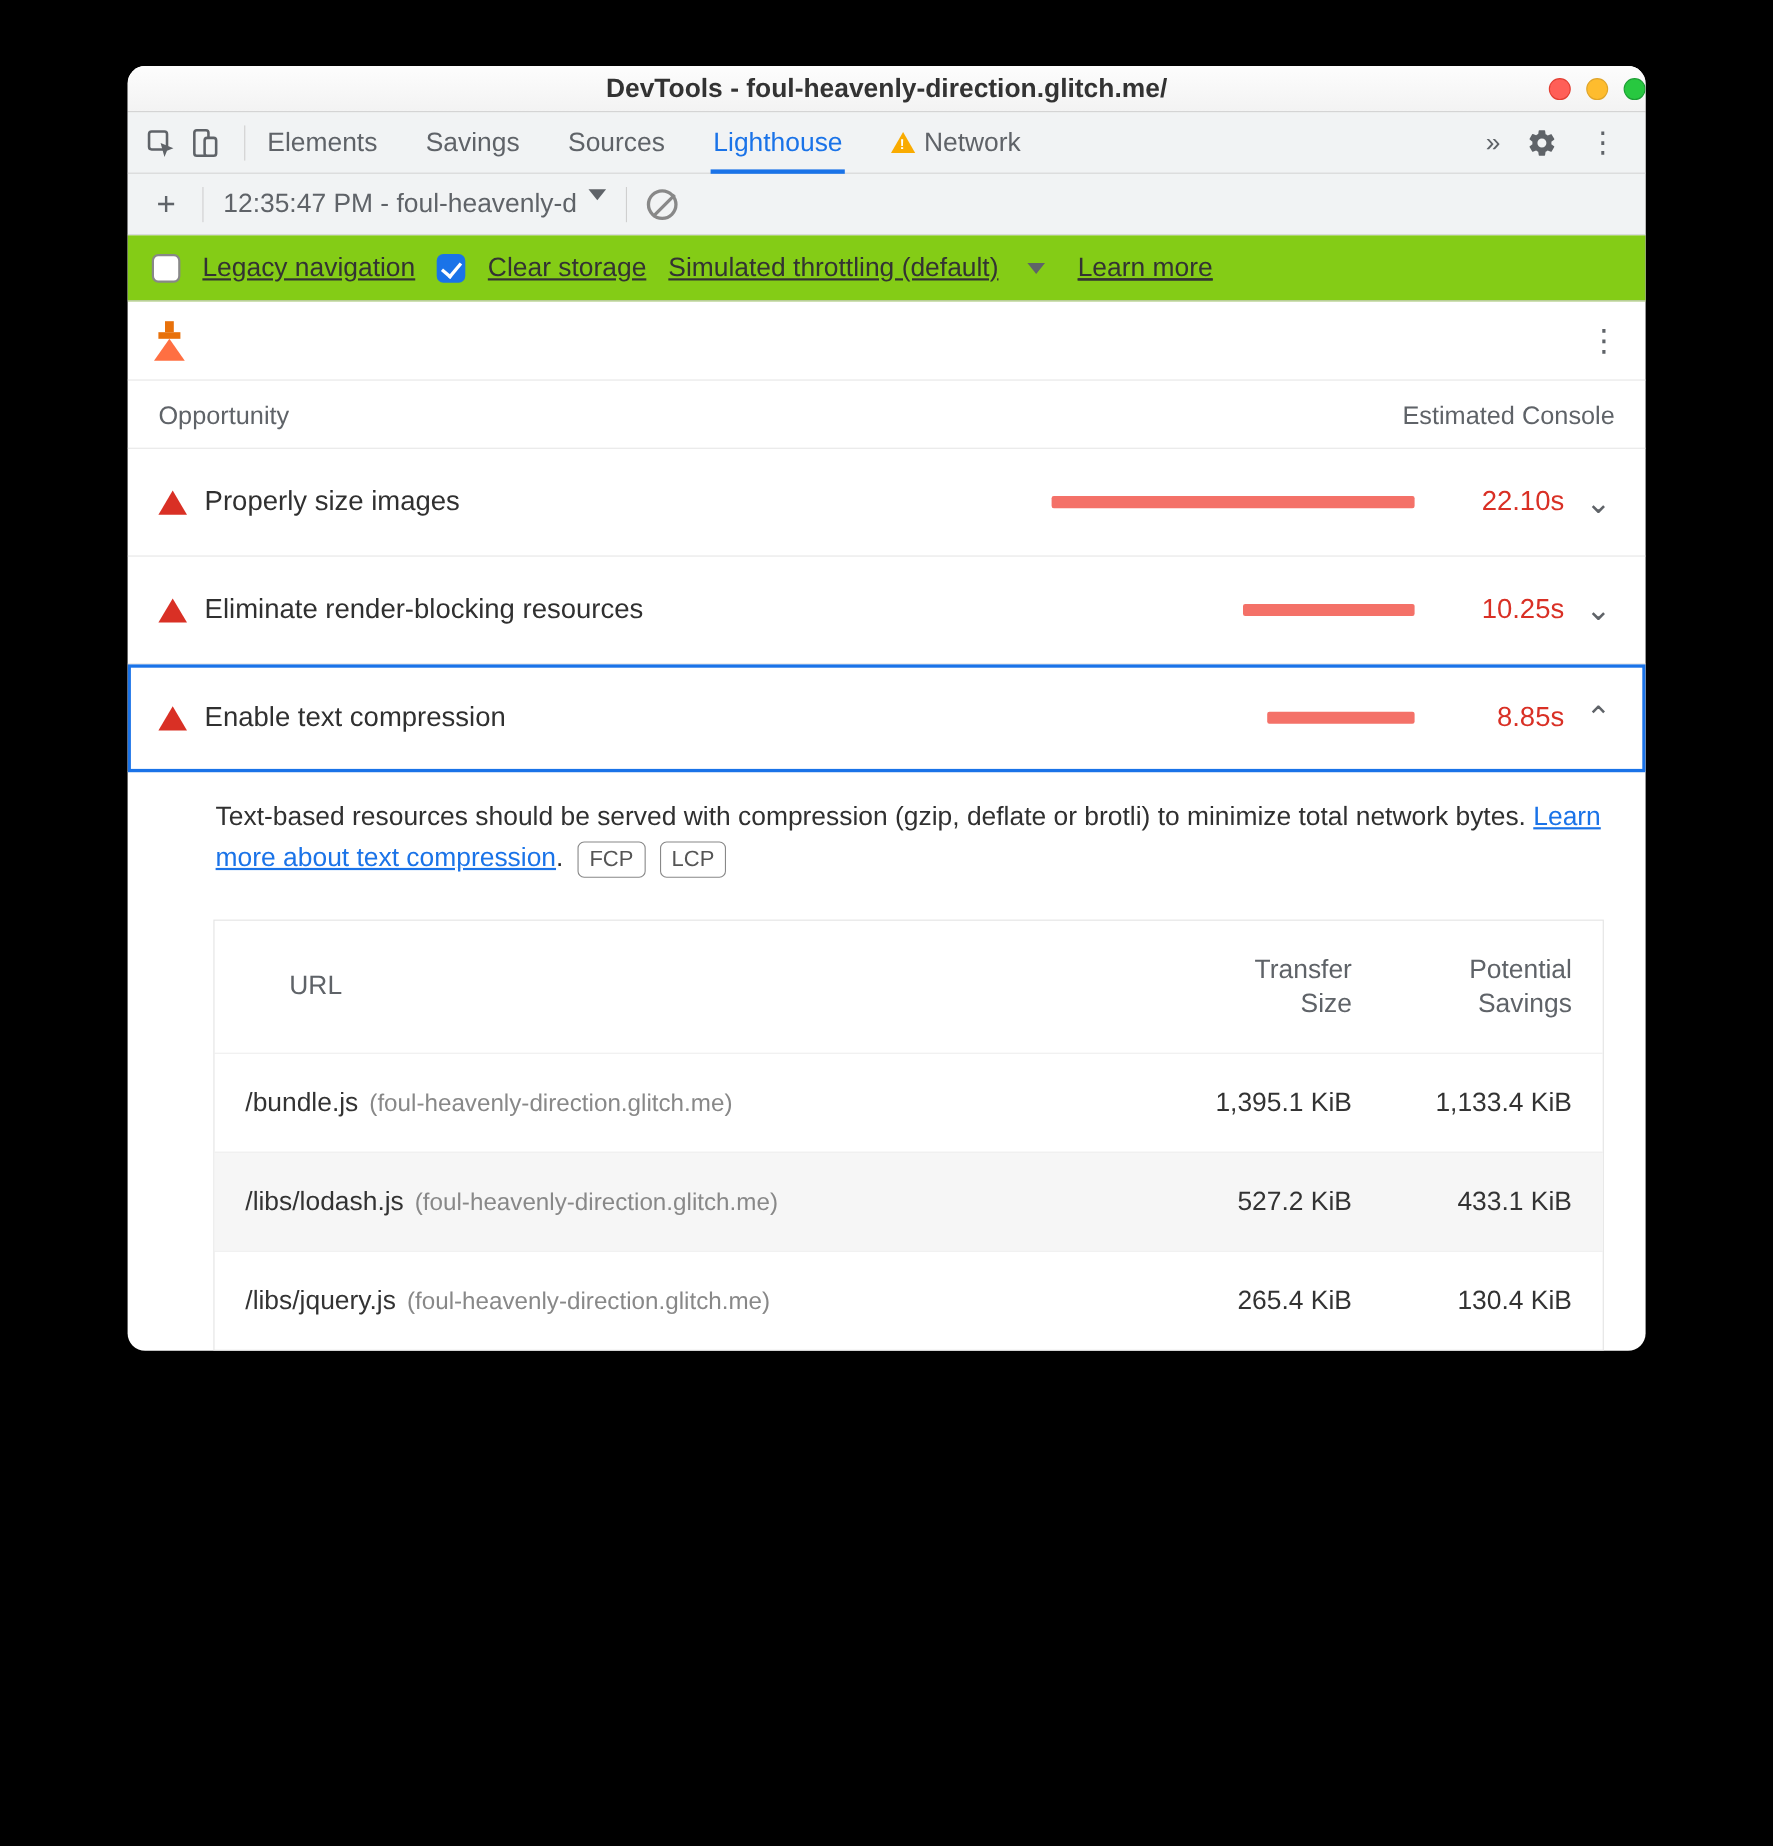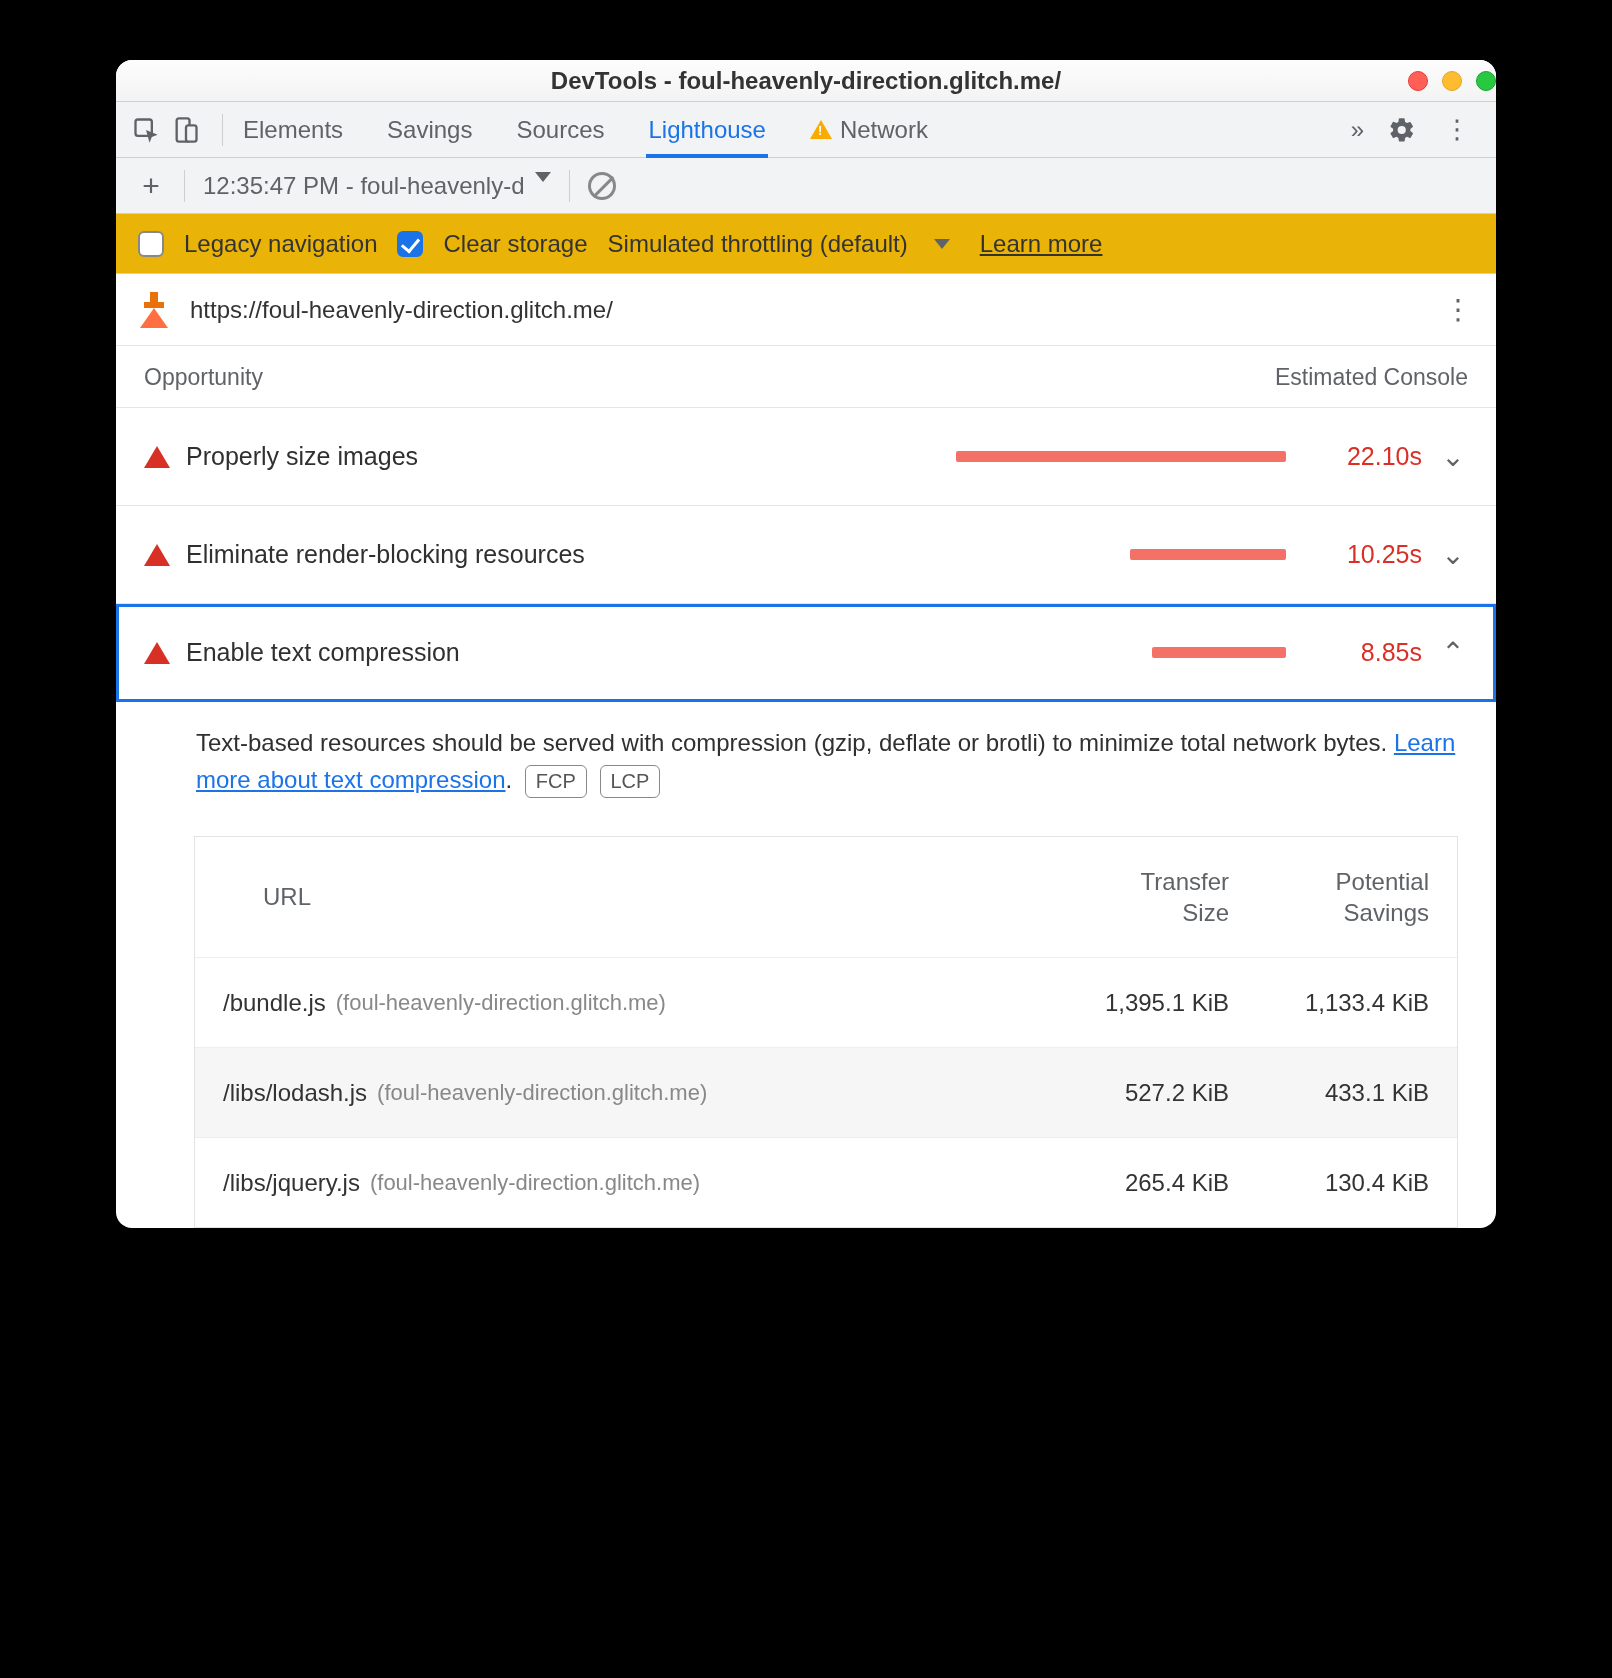--- a/index.html
+++ b/index.html
@@ -32,21 +32,21 @@
   
   .toolbar-row { height:56px; background:#f1f3f4; border-bottom:1px solid #d0d0d0; display:flex; align-items:center; padding:0 20px; gap:18px; font-size:24px; color:#5f6368;}
   .plus { font-size:30px; color:#5f6368; width:30px; text-align:center;}
   .sep { width:1px; height:32px; background:#cfcfcf;}
   .report-select { display:flex; align-items:flex-start; gap:10px;}
   .caret-down { width:0;height:0;border-left:8px solid transparent;border-right:8px solid transparent;border-top:10px solid #5f6368;}
   .clear-ico { width:28px;height:28px;border:3px solid #888;border-radius:50%; position:relative;}
   .clear-ico::after{content:""; position:absolute; width:3px; height:28px; background:#888; top:-2px; left:11px; transform:rotate(45deg);}
 
   
-  .settings-row { height:60px; background:#eab308; border-bottom:1px solid #d0d0d0; display:flex; align-items:center; padding:0 22px; gap:20px; font-size:24px; color:#333;}
+  .settings-row { height:60px; background:#84cc16; border-bottom:1px solid #d0d0d0; display:flex; align-items:center; padding:0 22px; gap:20px; font-size:24px; color:#333;text-decoration:underline;}
   .chk { width:26px;height:26px;border:2px solid #888;border-radius:6px; background:#fff;}
   .chk.checked { background:#1a73e8; border-color:#1a73e8; position:relative;}
   .chk.checked::after{content:""; position:absolute; left:6px; top:2px; width:8px; height:14px; border:solid #fff; border-width:0 3px 3px 0; transform:rotate(40deg);}
   .settings-row a { color:#333; text-decoration:underline;}
 
   
   .url-row { height:72px; display:flex; align-items:center; padding:0 24px; gap:22px; border-bottom:1px solid #e6e6e6; font-size:24px; color:#333;}
   .lh-logo { width:28px; display:flex; flex-direction:column; align-items:center;}
   .lh-logo .top{width:8px;height:10px;background:#e8710a;}
   .lh-logo .mid{width:20px;height:6px;background:#e8710a;}
@@ -148,21 +148,20 @@
     <span class="caret-down" style="margin-left:6px;"></span>
     <a href="#" style="margin-left:10px;">Learn more</a>
   </div>
 
   <div class="url-row">
     <div class="lh-logo">
       <div class="top"></div>
         <div class="mid"></div>
         <div class="beam"></div>
     </div>
-    <span>https://foul-heavenly-direction.glitch.me/</span>
     <span class="kebab2">⋮</span>
   </div>
 
   <div class="opp-header">
     <span>Opportunity</span>
     <span>Estimated Console</span>
   </div>
 
   <div id="opps">
       <div class="opp-item">

